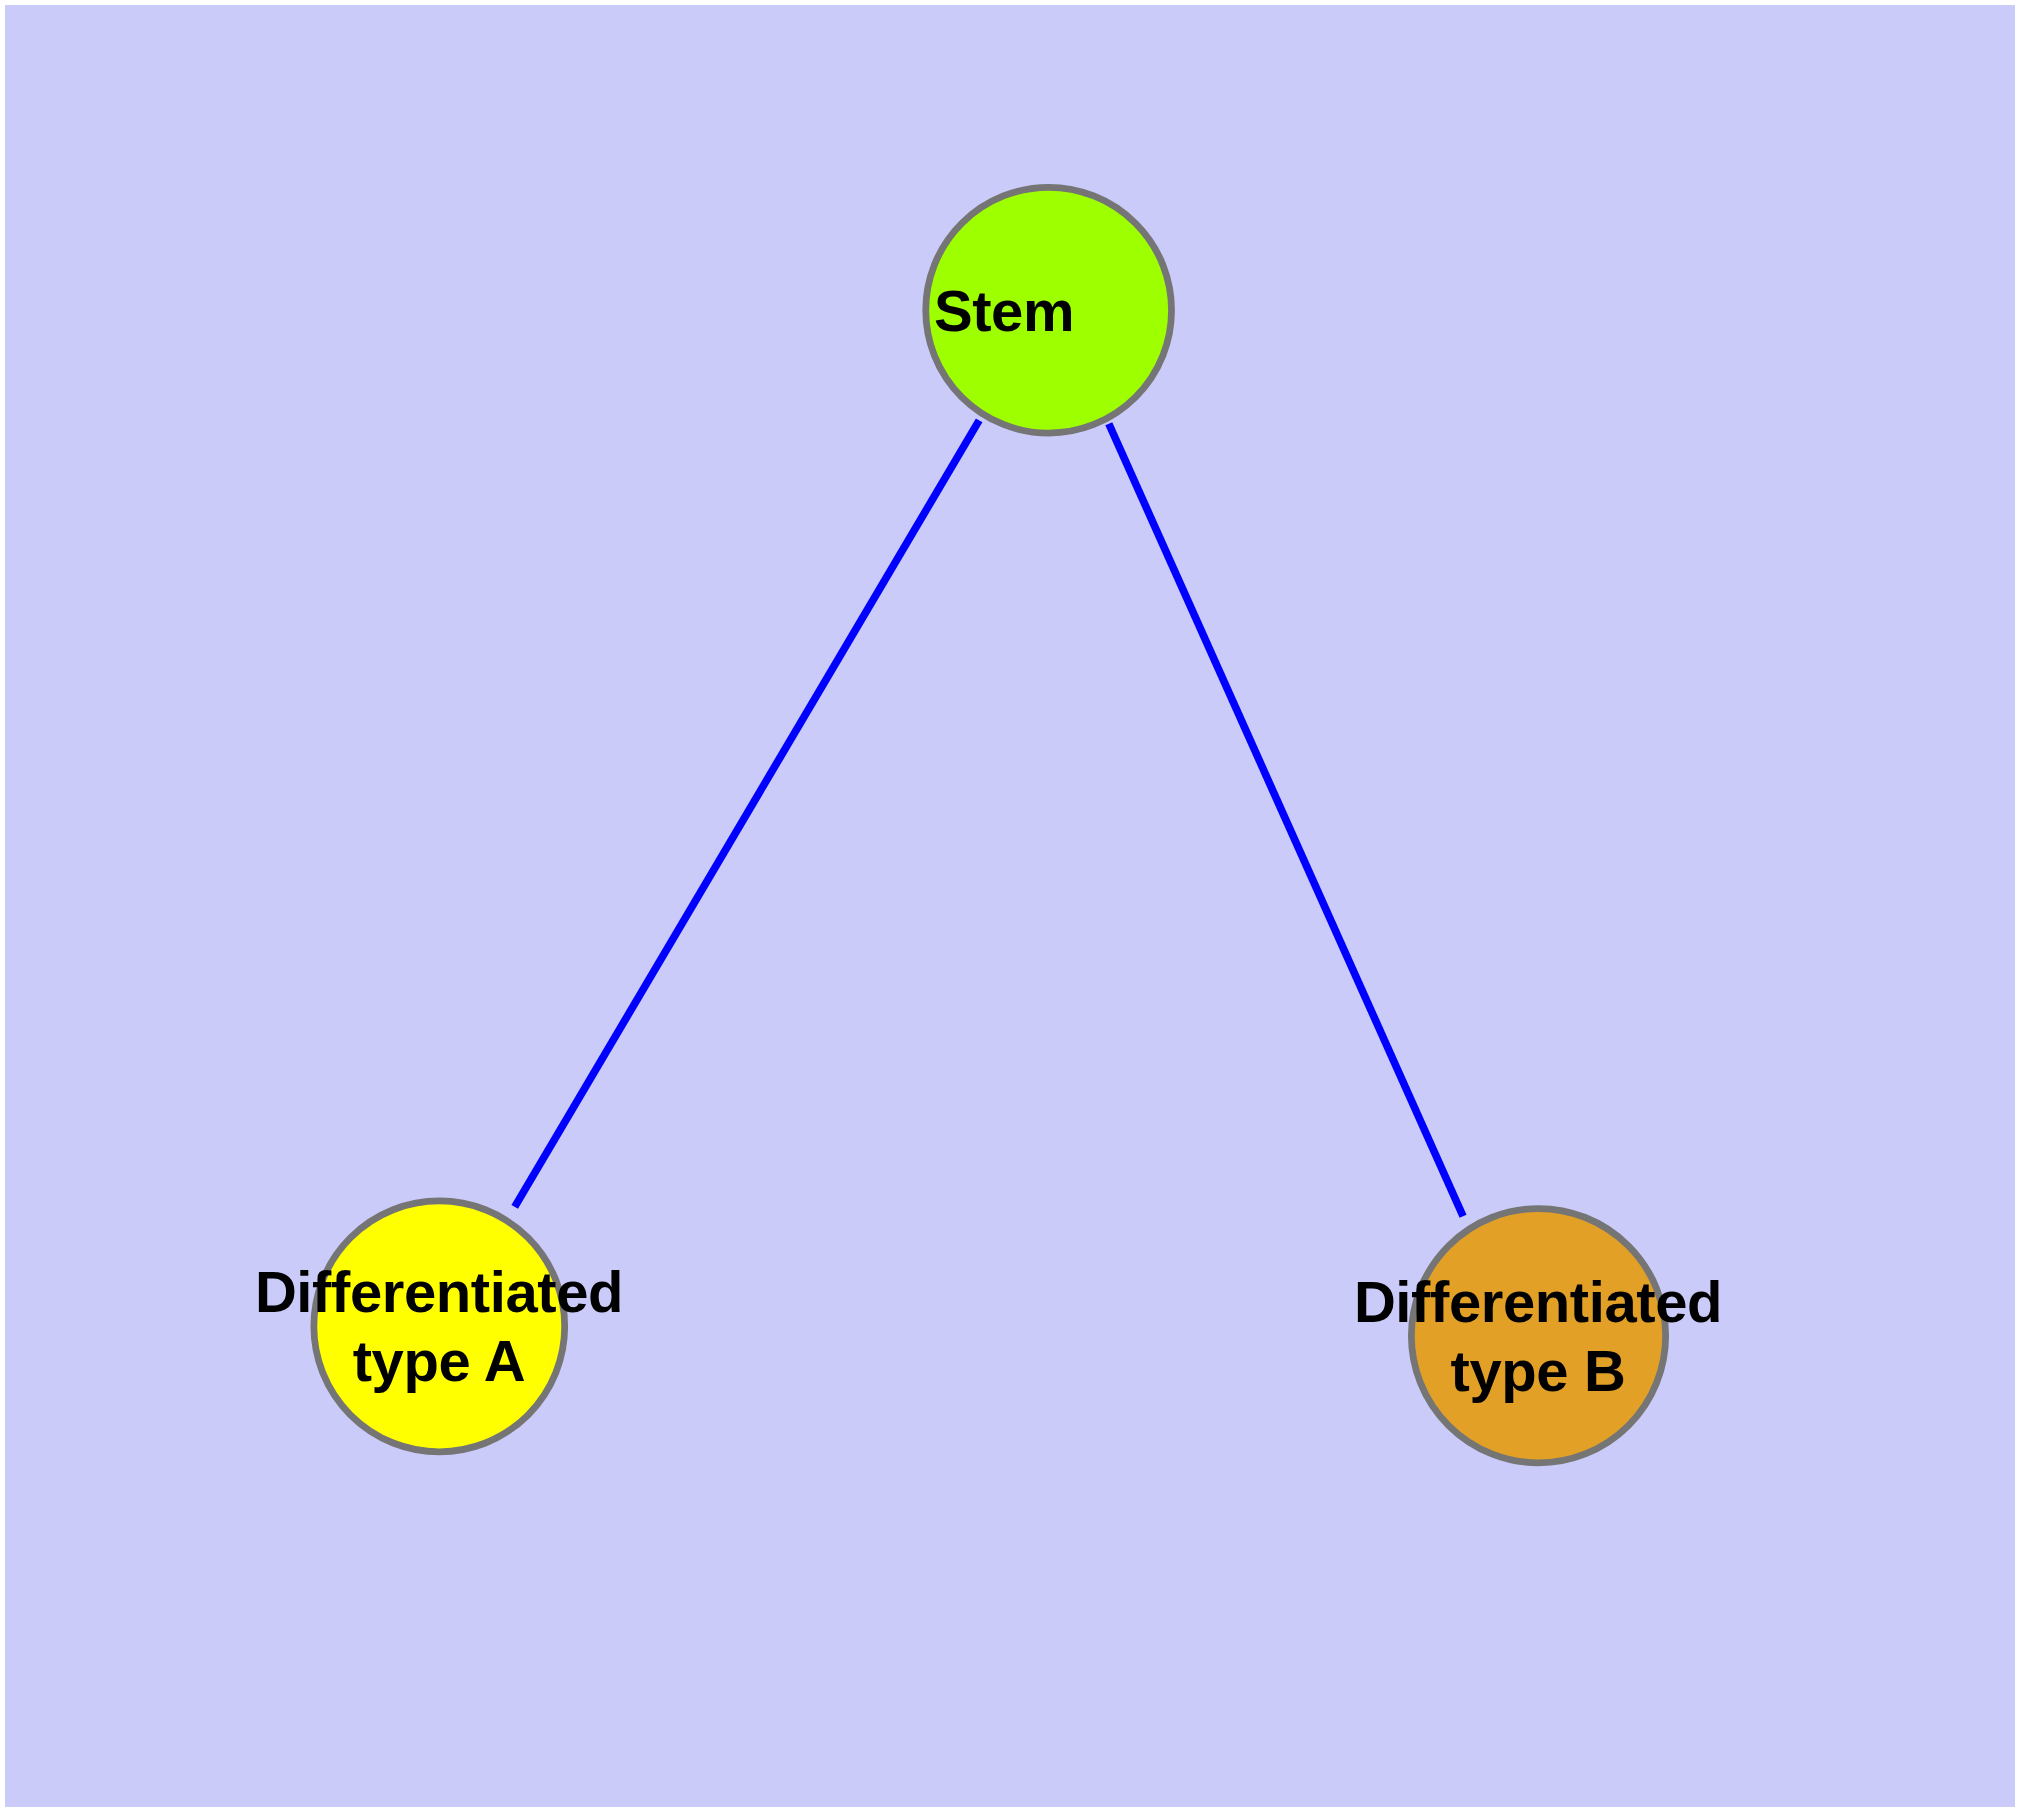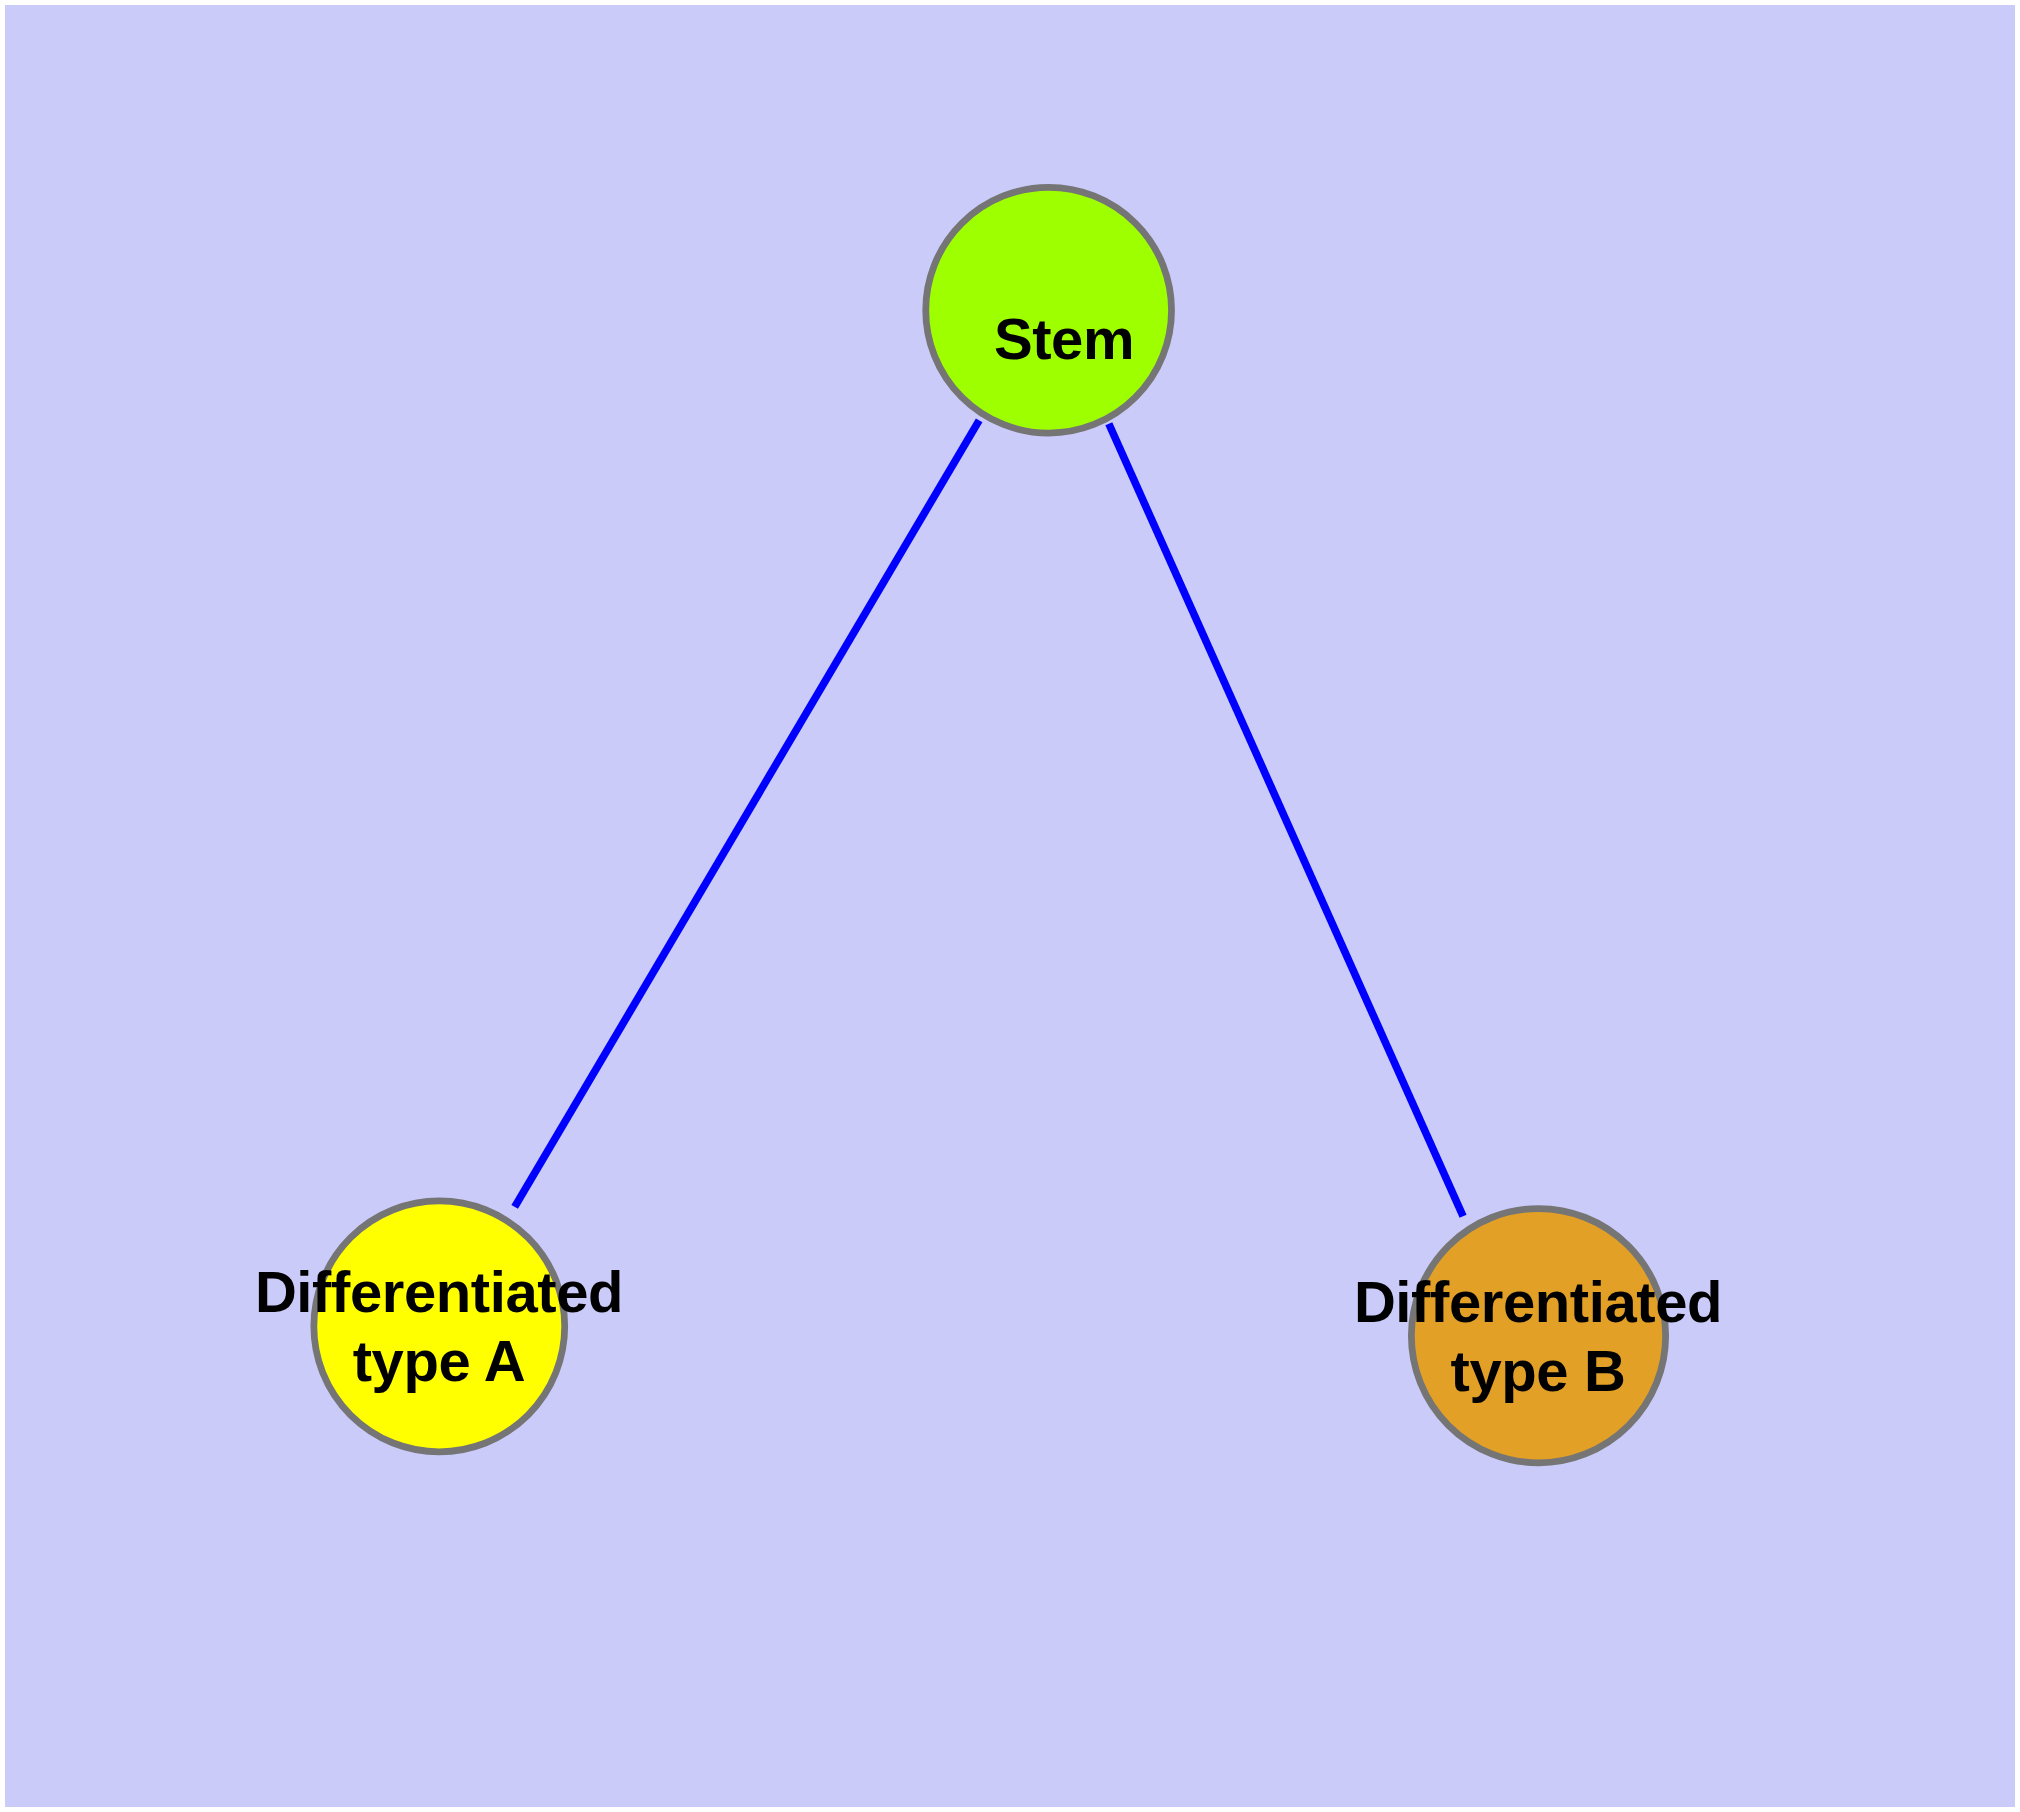--- a/index.html
+++ b/index.html
@@ -56,21 +56,21 @@
         <line x1="1308" y1="500" x2="1726" y2="1435" stroke="#0000ff" stroke-width="9" stroke-linecap="butt"></line>
       </g>
     <g id="nodes-layer">
         <circle cx="1237" cy="366" r="145" fill="#9dff00" stroke="#757575" stroke-width="8"></circle>
         <circle cx="518" cy="1565" r="148" fill="#ffff00" stroke="#757575" stroke-width="8"></circle>
         <circle cx="1815" cy="1576" r="150" fill="#e3a027" stroke="#757575" stroke-width="8"></circle>
       </g>
   </svg>
 
   <div id="labels-layer">
-      <div class="node-label" style="left: 1064px; top: 310px; color: rgb(0, 0, 0); margin-top: 28px;">Stem</div>
+      <div class="node-label" style="left: 1004px; top: 310px; color: rgb(0, 0, 0);">Stem</div>
       <div class="node-label" style="left: 439px; top: 1326px; color: rgb(0, 0, 0);">Differentiated
 type A</div>
       <div class="node-label" style="left: 1538px; top: 1336px; color: rgb(0, 0, 0);">Differentiated
 type B</div>
     </div>
 
 </div>
 
 
 </body></html>

